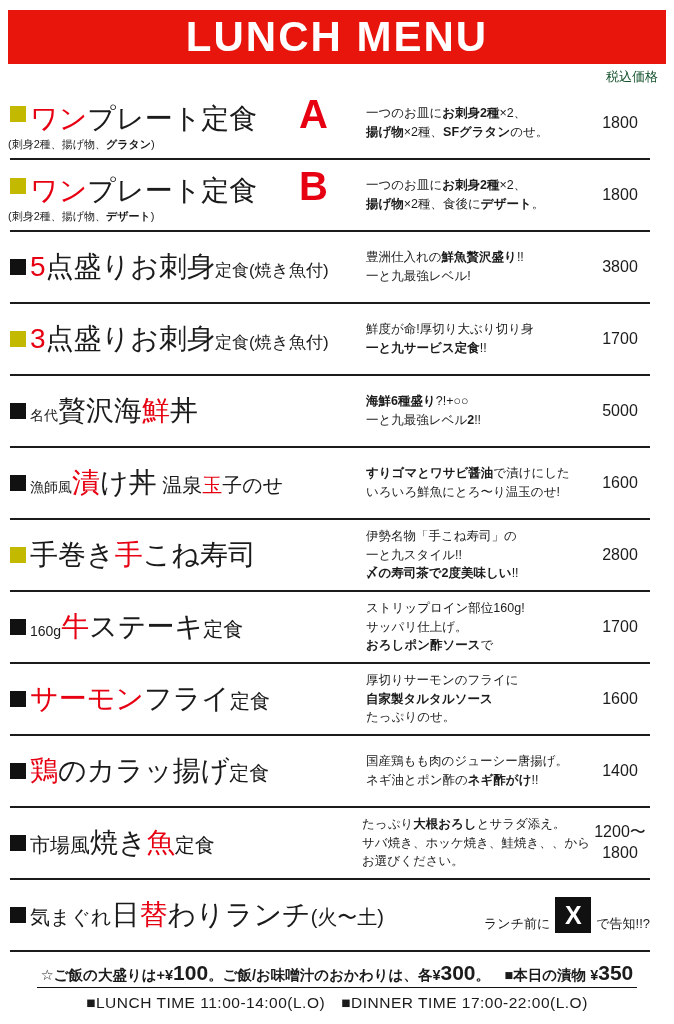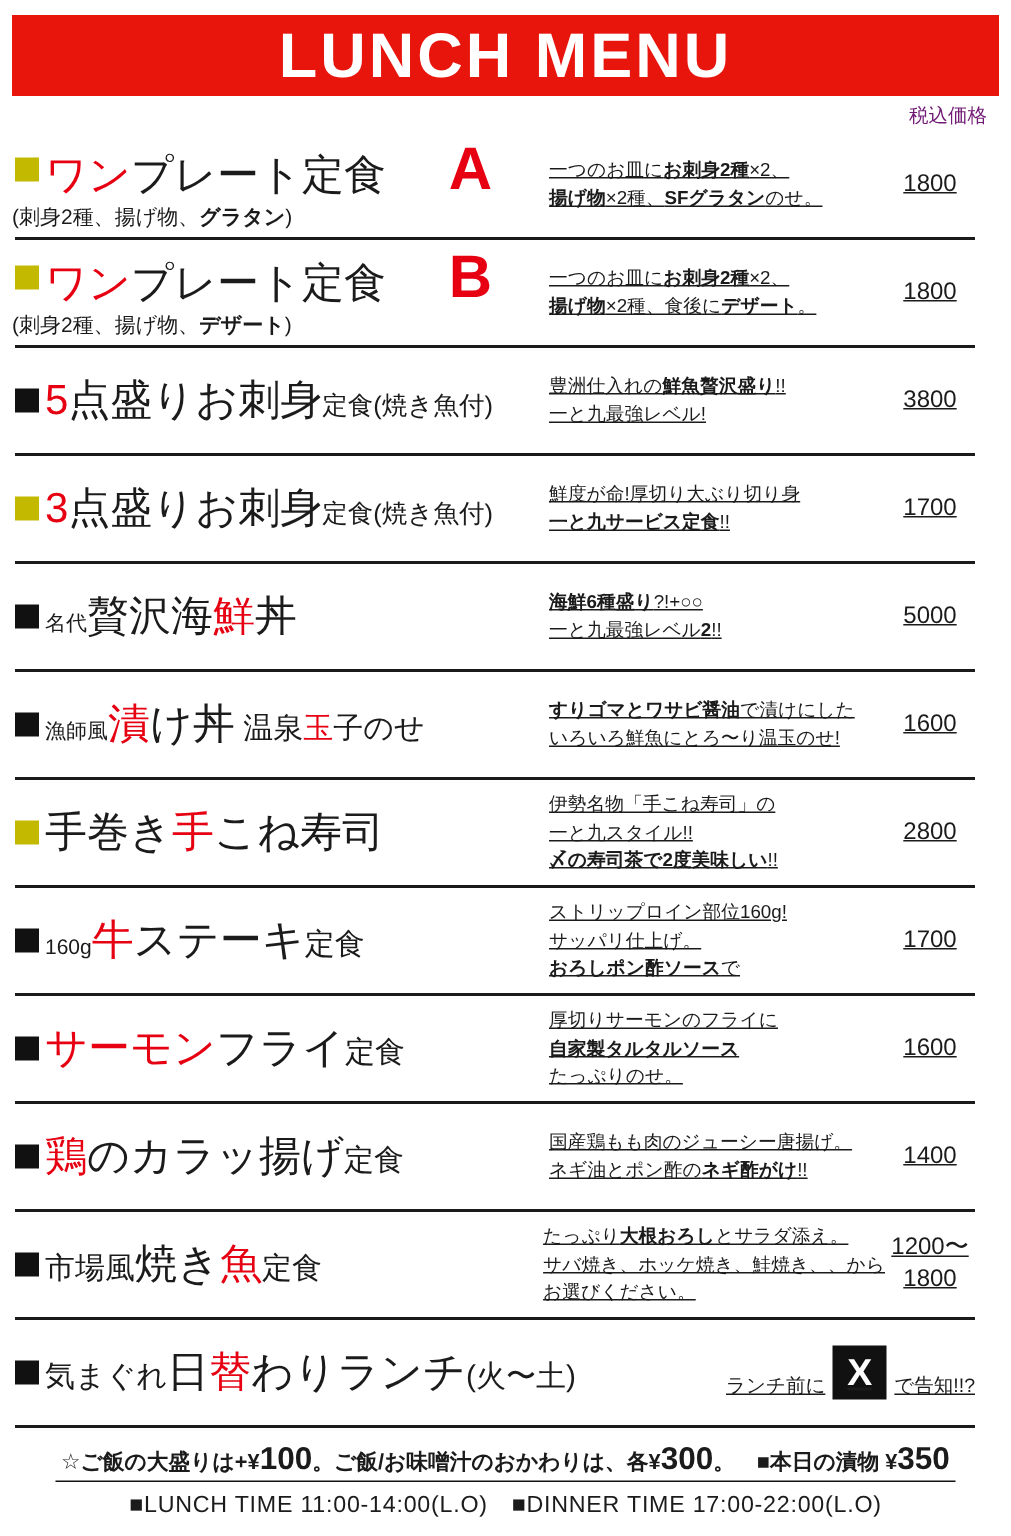--- a/index.html
+++ b/index.html
@@ -10,21 +10,21 @@
   }
   
   .banner{
     margin:10px 8px 0 8px;height:54px;background:#e8150d;
     display:flex;align-items:center;justify-content:center;
   }
   .banner-title{
     color:#fff;font-size:42px;font-weight:700;letter-spacing:2px;line-height:1;
   }
   .tax-note{
-    text-align:right;margin:4px 16px 2px 0;font-size:13px;color:#701a75;
+    text-align:right;margin:4px 16px 2px 0;font-size:13px;color:#14532d;
   }
   
   .menu{margin:0 24px 0 10px;}
   .row{
     height:72px;box-sizing:border-box;display:flex;align-items:center;
     border-bottom:2px solid #1b1b1b;padding:2px 0;
   }
   .left{flex:1 1 auto;min-width:0;}
   .title-line{display:flex;align-items:baseline;width:100%;}
   .bullet{
@@ -35,23 +35,23 @@
   .seg{white-space:pre;font-weight:400;color:#1b1b1b;line-height:1.1;}
   .seg.xl{font-size:28px;}
   .seg.lg{font-size:20px;}
   .seg.md{font-size:17px;}
   .seg.sm{font-size:14px;}
   .seg.red{color:#e60012;}
   .letter{
     font-size:40px;font-weight:800;color:#e60012;line-height:1;
     margin-left:auto;margin-right:38px;
   }
-  .subtitle{font-size:14px;margin-top:3px;margin-left:-2px;color:#1b1b1b;}
+  .subtitle{font-size:11px;margin-top:3px;margin-left:-2px;color:#1b1b1b;}
   .subtitle .b{font-weight:700;}
-  .right{flex:0 0 284px;display:flex;align-items:center;text-decoration:underline;}
+  .right{flex:0 0 284px;display:flex;align-items:center;}
   .desc{flex:1 1 auto;font-size:12.5px;line-height:1.5;color:#1b1b1b;}
   .desc .b{font-weight:700;}
   .desc-line{white-space:nowrap;}
   .price{flex:0 0 60px;text-align:center;font-size:16px;line-height:1.3;}
   .notice{
     width:100%;display:flex;align-items:flex-end;justify-content:flex-end;
     gap:5px;font-size:13px;
   }
   .xbadge{
     width:36px;height:36px;background:#111;color:#fff;display:flex;

